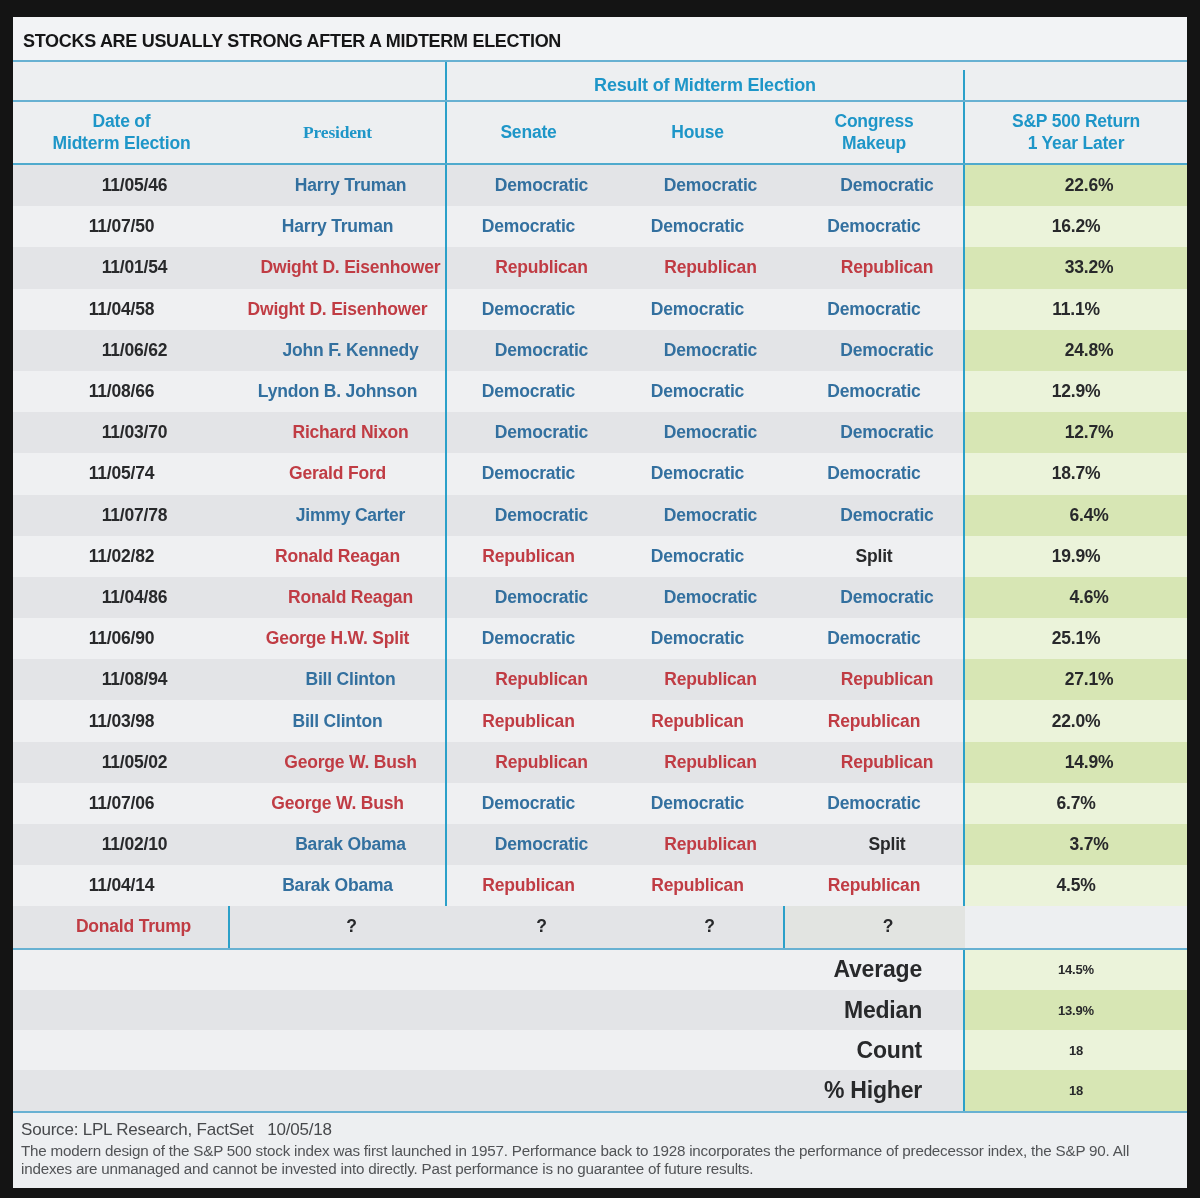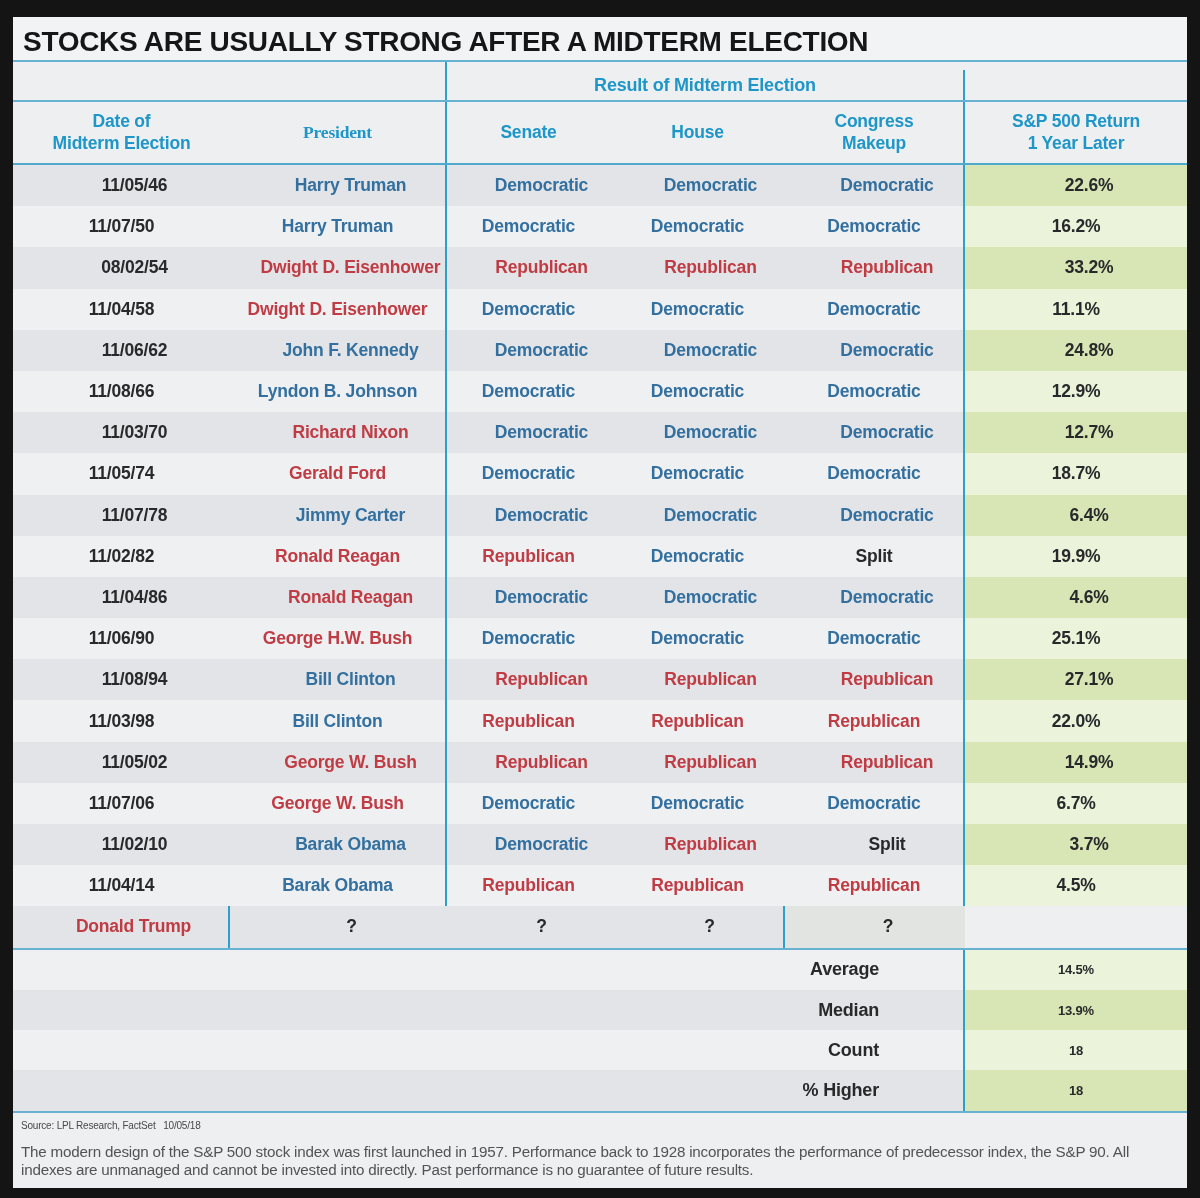--- a/index.html
+++ b/index.html
@@ -31,21 +31,21 @@
     background:var(--panel-bg);
   }
   .title-bar{
     height:45px;
     background:#f2f3f5;
     border-bottom:2px solid var(--line-h);
     display:flex; align-items:center;
     padding:6px 0 0 10px;
   }
   .title-bar h1{
-    font-size:28px; font-weight:800; letter-spacing:-0.3px;
+    font-size:18px; font-weight:800; letter-spacing:-0.3px;
     color:#161617; text-transform:uppercase;
   }
   
   .group-row{
     display:grid;
     grid-template-columns:434px 518px 222px;
     height:40px;
     border-bottom:2px solid var(--line-h);
   }
   .group-row .g-left{border-right:2px solid var(--line-v);}
@@ -89,36 +89,36 @@
   .rep{color:var(--rep);}
   
   .summary{border-top:2px solid var(--line-h);border-bottom:2px solid var(--line-h);}
   .sum-row{
     display:grid;
     grid-template-columns:952px 222px;
     height:40.3px;
   }
   .sum-row .sum-label{
     display:flex;align-items:center;justify-content:flex-end;
-    padding-right:84px;
-    font-weight:700;font-size:18px;color:var(--ink);letter-spacing:-0.2px;
+    padding-right:41px;
+    font-weight:700;font-size:23px;color:var(--ink);letter-spacing:-0.2px;
     border-right:2px solid var(--line-v);
   }
   .sum-row .sum-value{
     display:flex;align-items:center;justify-content:center;
     font-weight:700;font-size:13px;color:var(--ink);letter-spacing:-0.2px;
   }
   .sum-row.dark .sum-label{background:var(--stripe-dark);}
   .sum-row.light .sum-label{background:var(--stripe-light);}
   .sum-row.dark .sum-value{background:var(--green-dark);}
   .sum-row.light .sum-value{background:var(--green-light);}
   
   .source{
-    margin:7px 0 12px 8px;
-    font-size:10px;color:#47494c;font-weight:400;
+    margin:7px 0 2px 8px;
+    font-size:17px;color:#47494c;font-weight:400;
     white-space:pre-wrap;letter-spacing:-0.2px;
   }
   .disclaimer{
     margin:2px 8px 0 8px;
     font-size:15.2px;color:#515356;line-height:1.18;letter-spacing:-0.2px;
   }
 </style>
 </head>
 <body>
 
@@ -159,21 +159,21 @@
   <div class="tr light">
     <div class="td c-date">11/07/50</div>
     <div class="td c-president dem">Harry Truman</div>
     <div class="td c-senate dem">Democratic</div>
     <div class="td c-house dem">Democratic</div>
     <div class="td c-makeup dem">Democratic</div>
     <div class="td c-return">16.2%</div>
   </div>
 
   <div class="tr dark">
-    <div class="td c-date">08/02/54</div>
+    <div class="td c-date">11/01/54</div>
     <div class="td c-president rep">Dwight D. Eisenhower</div>
     <div class="td c-senate rep">Republican</div>
     <div class="td c-house rep">Republican</div>
     <div class="td c-makeup rep">Republican</div>
     <div class="td c-return">33.2%</div>
   </div>
 
   <div class="tr light">
     <div class="td c-date">11/04/58</div>
     <div class="td c-president rep">Dwight D. Eisenhower</div>
@@ -241,21 +241,21 @@
     <div class="td c-date">11/04/86</div>
     <div class="td c-president rep">Ronald Reagan</div>
     <div class="td c-senate dem">Democratic</div>
     <div class="td c-house dem">Democratic</div>
     <div class="td c-makeup dem">Democratic</div>
     <div class="td c-return">4.6%</div>
   </div>
 
   <div class="tr light">
     <div class="td c-date">11/06/90</div>
-    <div class="td c-president rep">George H.W. Bush</div>
+    <div class="td c-president rep">George H.W. Split</div>
     <div class="td c-senate dem">Democratic</div>
     <div class="td c-house dem">Democratic</div>
     <div class="td c-makeup dem">Democratic</div>
     <div class="td c-return">25.1%</div>
   </div>
 
   <div class="tr dark">
     <div class="td c-date">11/08/94</div>
     <div class="td c-president dem">Bill Clinton</div>
     <div class="td c-senate rep">Republican</div>

